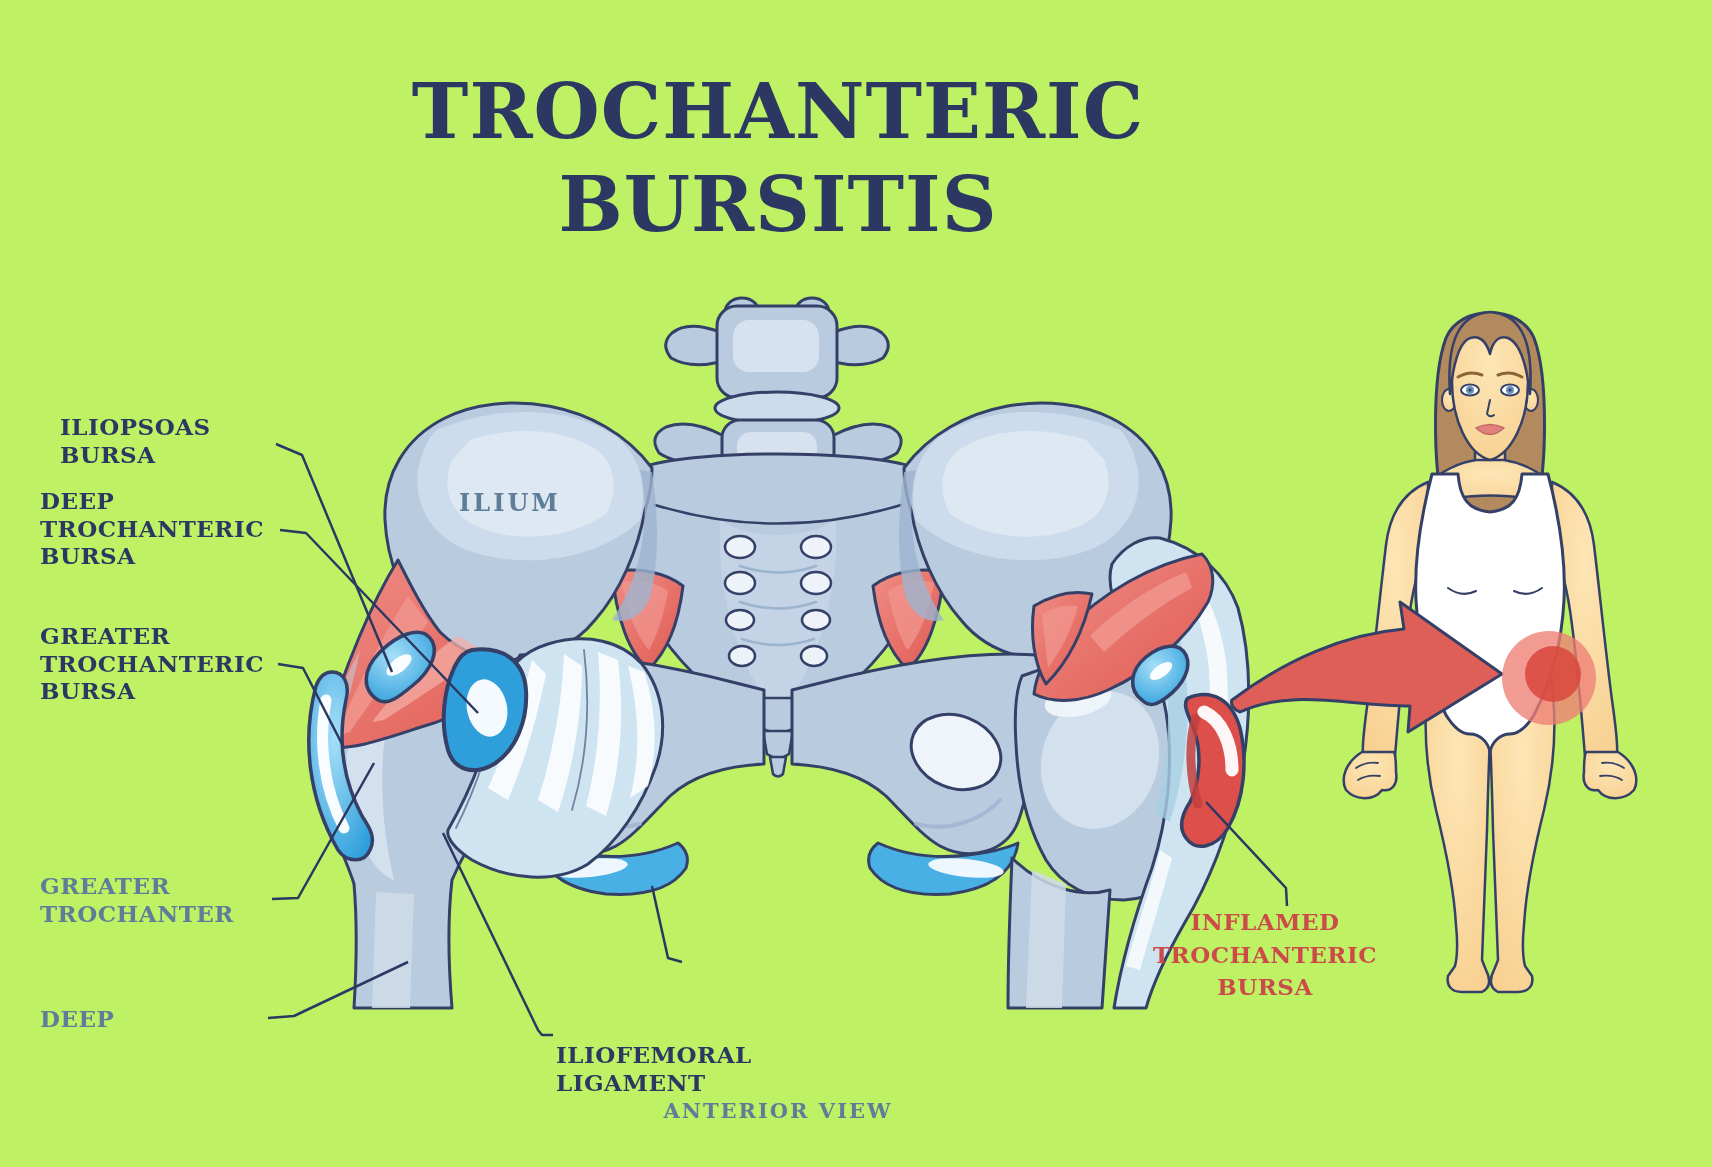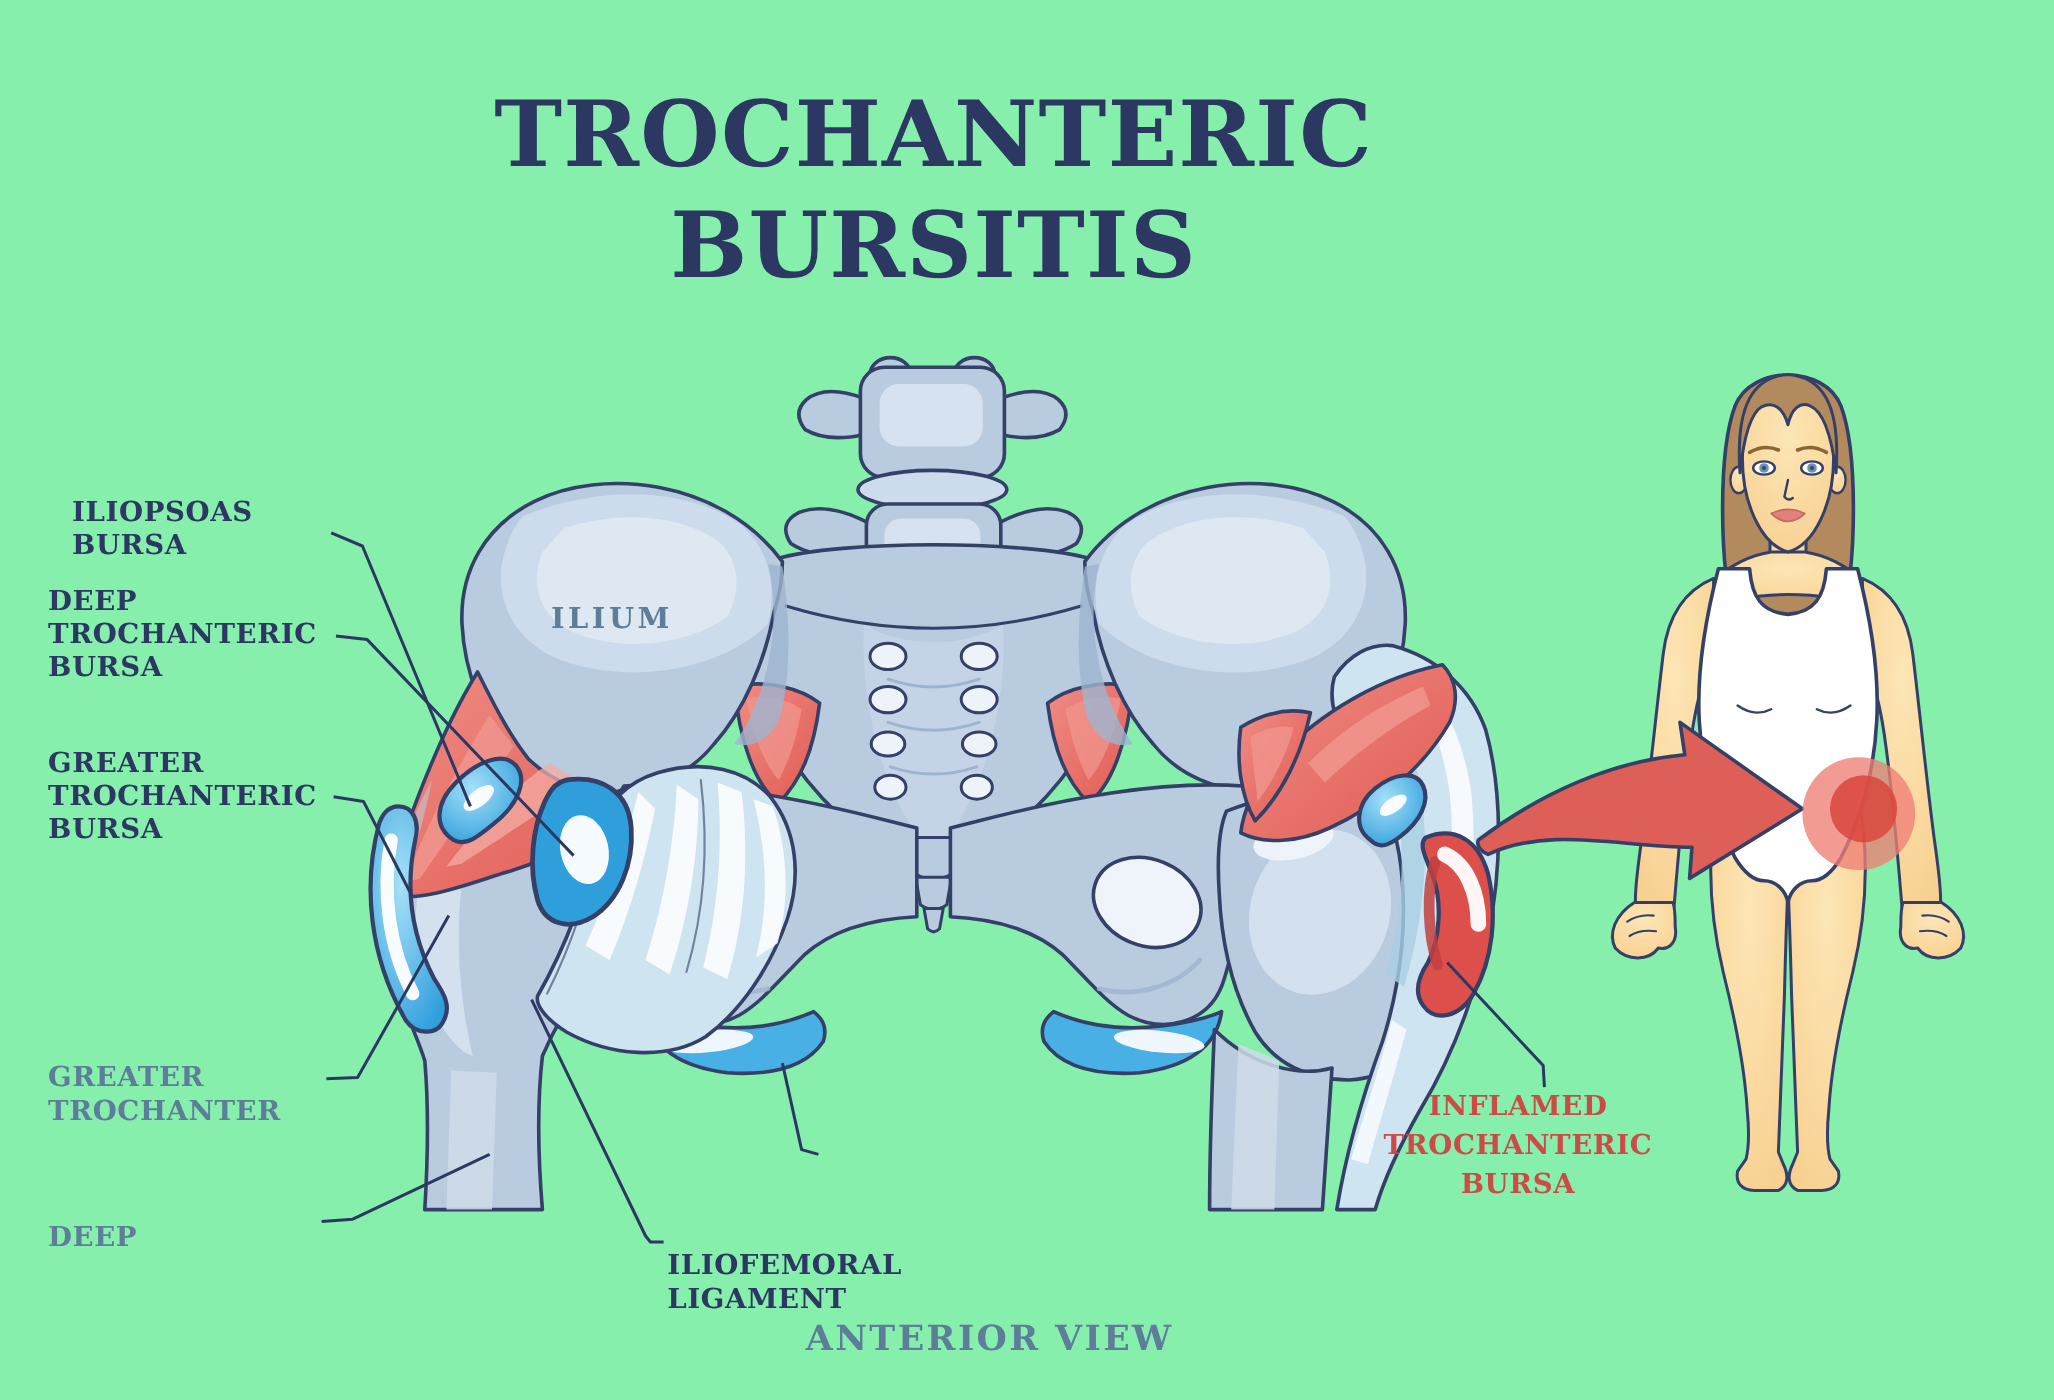--- a/index.html
+++ b/index.html
@@ -4,34 +4,34 @@
 <style>
   :root{
     --navy:#2c3862; --slate:#5e7d99; --redlbl:#cc4b49; --outline:#344067;
     --bone:#b9cbdf; --bonelight:#d6e2ef; --boneshadow:#9db4cf;
     --muscle:#e4625c; --musclelight:#f0958e;
     --bursa:#2f9fdc; --bursalight:#8ed4f5;
     --lig:#cfe4f1; --ligstripe:#a9cee4;
     --skin:#f9d69b; --hair:#b28a5d; --arrow:#dd5f57;
   }
   html,body{margin:0;padding:0;background:#fff;}
-  #canvas{position:relative;width:1712px;height:1167px;background:#86efac;overflow:hidden;
+  #canvas{position:relative;width:1712px;height:1167px;background:#bef264;overflow:hidden;
           font-family:"DejaVu Serif","Liberation Serif",serif;}
   #art{position:absolute;left:0;top:0;}
   .lbl{position:absolute;font-weight:bold;color:var(--navy);font-size:23px;
        line-height:1.2;letter-spacing:.5px;white-space:pre-line;}
   .lbl.right{text-align:left;}
   .lbl.center{text-align:center;}
-  .lbl.slate{color:var(--slate);margin-top:12px;}
+  .lbl.slate{color:var(--slate);}
   .lbl.red{color:var(--redlbl);line-height:1.42;}
   #title{position:absolute;left:306px;top:66px;width:944px;text-align:center;
          font-weight:bold;color:var(--navy);font-size:76px;line-height:1.22;
          letter-spacing:1px;white-space:pre-line;}
-  #anterior{position:absolute;left:578px;top:1098px;width:400px;text-align:right;
-         font-weight:bold;color:var(--slate);font-size:29px;letter-spacing:2px;}
+  #anterior{position:absolute;left:578px;top:1098px;width:400px;text-align:center;
+         font-weight:bold;color:var(--slate);font-size:21px;letter-spacing:2px;}
   #ilium-label{letter-spacing:3px;font-size:24px;}
 </style>
 </head>
 <body>
 
 <div id="canvas">
 
 <svg id="art" width="1712" height="1167" viewBox="0 0 1712 1167">
   <defs>
     <radialGradient id="gBursa" cx="40%" cy="35%" r="75%">

